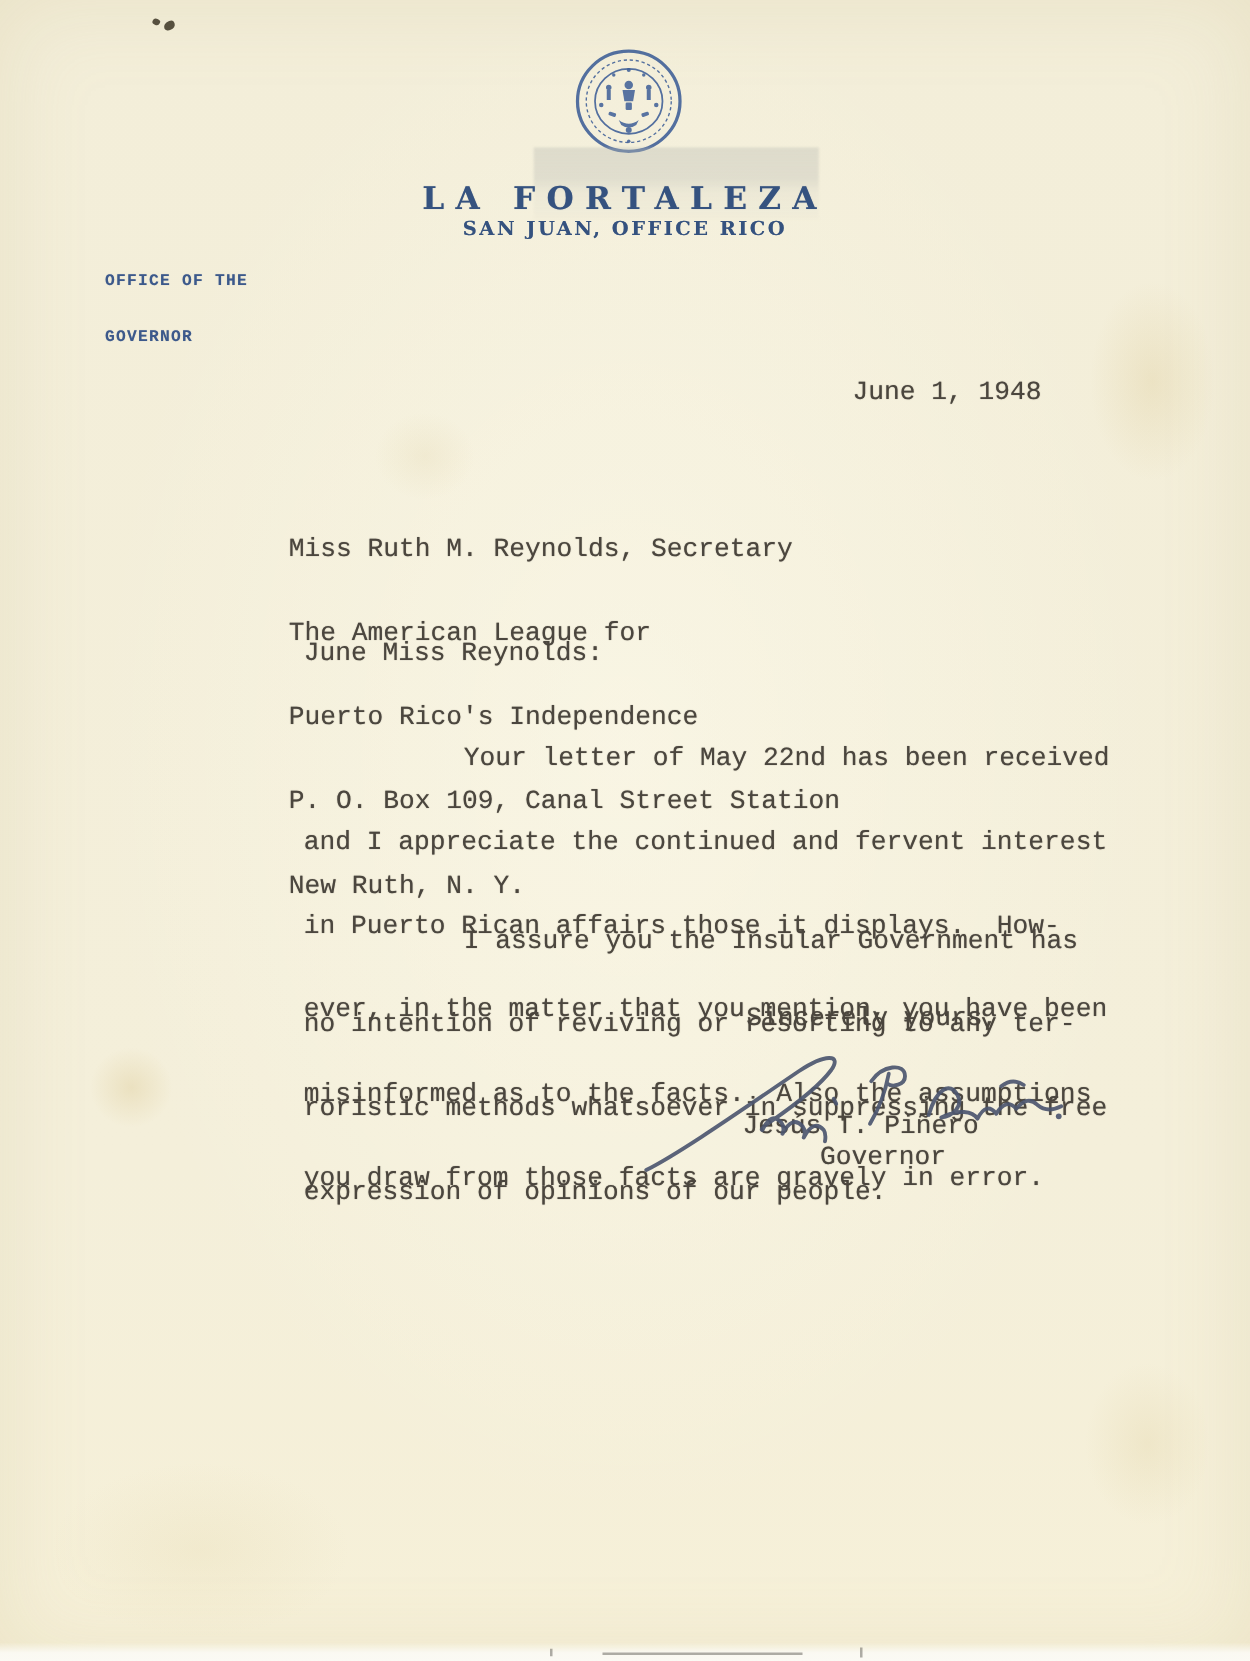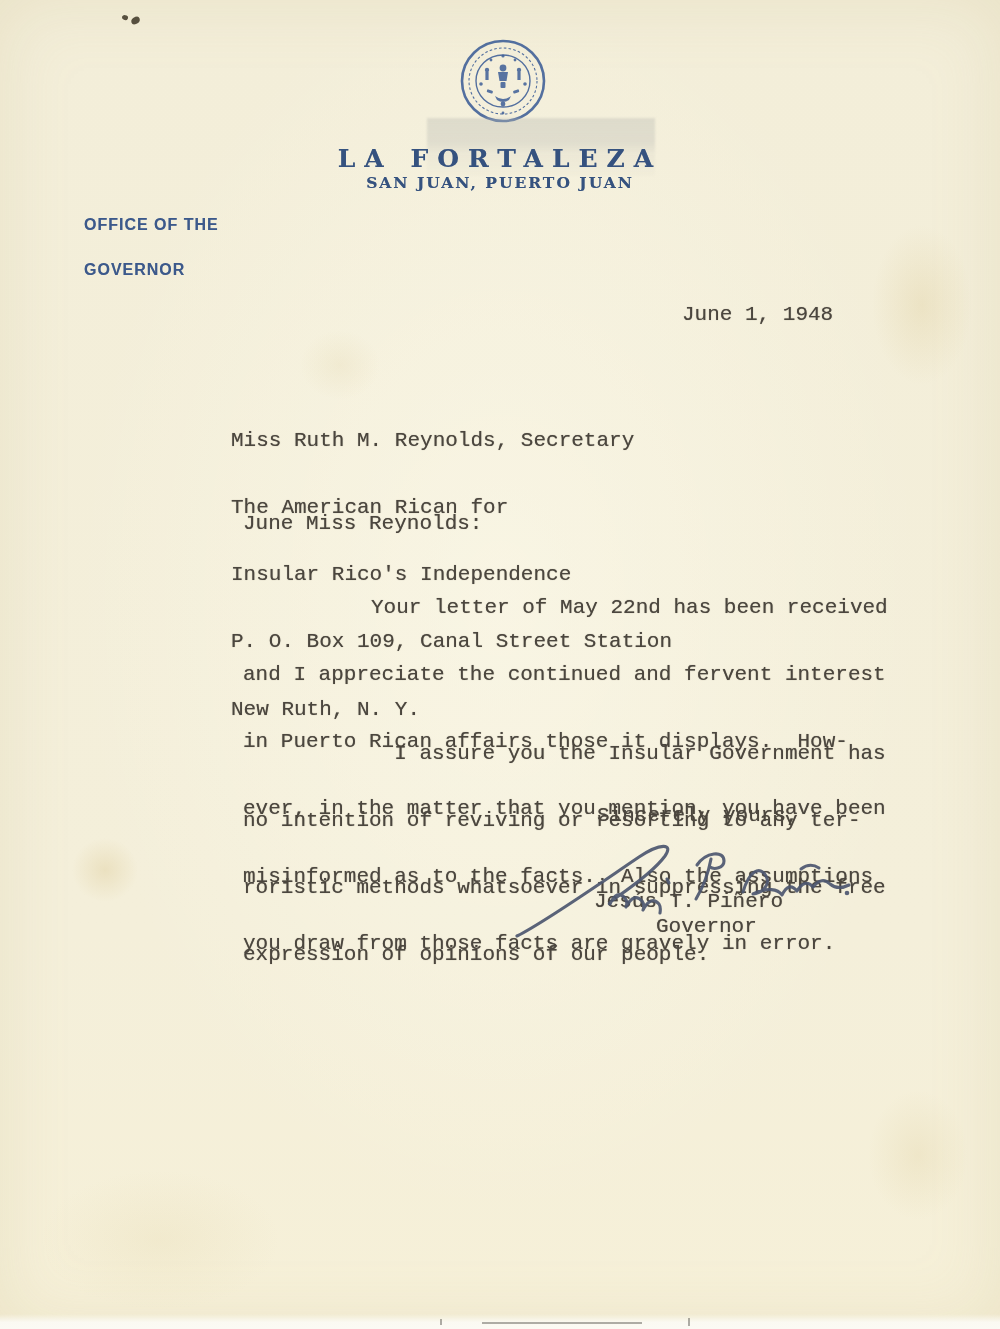--- a/index.html
+++ b/index.html
@@ -12,36 +12,36 @@
     box-shadow: inset 0 0 70px rgba(190,170,115,0.18);
     font-family:"Liberation Mono", monospace;
   }
   .abs{position:absolute;}
   .tw{
     font-family:"Liberation Mono", monospace;
     font-size:21px;line-height:22.4px;color:#4b463e;
     white-space:pre;
     text-shadow:0 0 0.8px rgba(75,70,62,0.65);
   }
-  .indent{padding-left:128px;text-align:right;}
+  .indent{padding-left:128px;}
   .lh-title{
     width:1000px;text-align:center;
     font-family:"DejaVu Serif", serif;font-weight:bold;
     font-size:25px;letter-spacing:9px;color:#35527f;
     text-shadow:0 0 0.6px rgba(53,82,127,0.5);
   }
   .lh-sub{
     width:1000px;text-align:center;
     font-family:"DejaVu Serif", serif;font-weight:bold;
     font-size:15.5px;letter-spacing:2px;color:#35527f;
     text-shadow:0 0 0.5px rgba(53,82,127,0.5);
   }
   .lh-office{
-    font-family:Liberation Sans, sans-serif;font-weight:bold;
-    font-size:16px;letter-spacing:1px;line-height:15px;color:#3c598b;
+    font-family:Liberation Mono, monospace;font-weight:bold;
+    font-size:13px;letter-spacing:1px;line-height:15px;color:#3c598b;
     text-shadow:0 0 0.6px rgba(60,89,139,0.45);
     white-space:pre;
   }
   .scanband{
     background:linear-gradient(180deg,
       rgba(186,187,179,0.38) 0%,
       rgba(186,187,179,0.34) 42%,
       rgba(186,187,179,0.12) 62%,
       rgba(186,187,179,0.04) 100%);
     filter:blur(1px);
@@ -93,32 +93,32 @@
         <circle cx="34" cy="22" r="1.4"></circle>
           <circle cx="58" cy="22" r="1.4"></circle>
         <circle cx="46" cy="18" r="1.6"></circle>
       </g>
     </svg>
   </div>
 
   <div class="abs scanband" style="left:427px;top:118px;width:228px;height:58px;"></div>
 
   <div class="abs lh-title" style="left:0;top:144px;">LA FORTALEZA</div>
-  <div class="abs lh-sub" style="left:0;top:173px;">SAN JUAN, PUERTO JUAN</div>
+  <div class="abs lh-sub" style="left:0;top:173px;">SAN JUAN, OFFICE RICO</div>
   <div class="abs lh-office" style="left:84px;top:187px;">
     <div>OFFICE OF THE</div>
     <div>GOVERNOR</div>
   </div>
 
   <div class="abs tw" style="left:682px;top:276px;margin-top:28px;">June 1, 1948</div>
 
   <div class="abs tw" style="left:231px;top:385px;">
     <div>Miss Ruth M. Reynolds, Secretary</div>
-    <div>The American Rican for</div>
-    <div>Insular Rico's Independence</div>
+    <div>The American League for</div>
+    <div>Puerto Rico's Independence</div>
     <div>P. O. Box 109, Canal Street Station</div>
     <div>New Ruth, N. Y.</div>
   </div>
 
   <div class="abs tw" style="left:243px;top:513px;">June Miss Reynolds:</div>
 
   <div class="abs tw" style="left:243px;top:552px;">
     <div class="indent">Your letter of May 22nd has been received</div>
     <div>and I appreciate the continued and fervent interest</div>
     <div>in Puerto Rican affairs those it displays.  How-</div>

